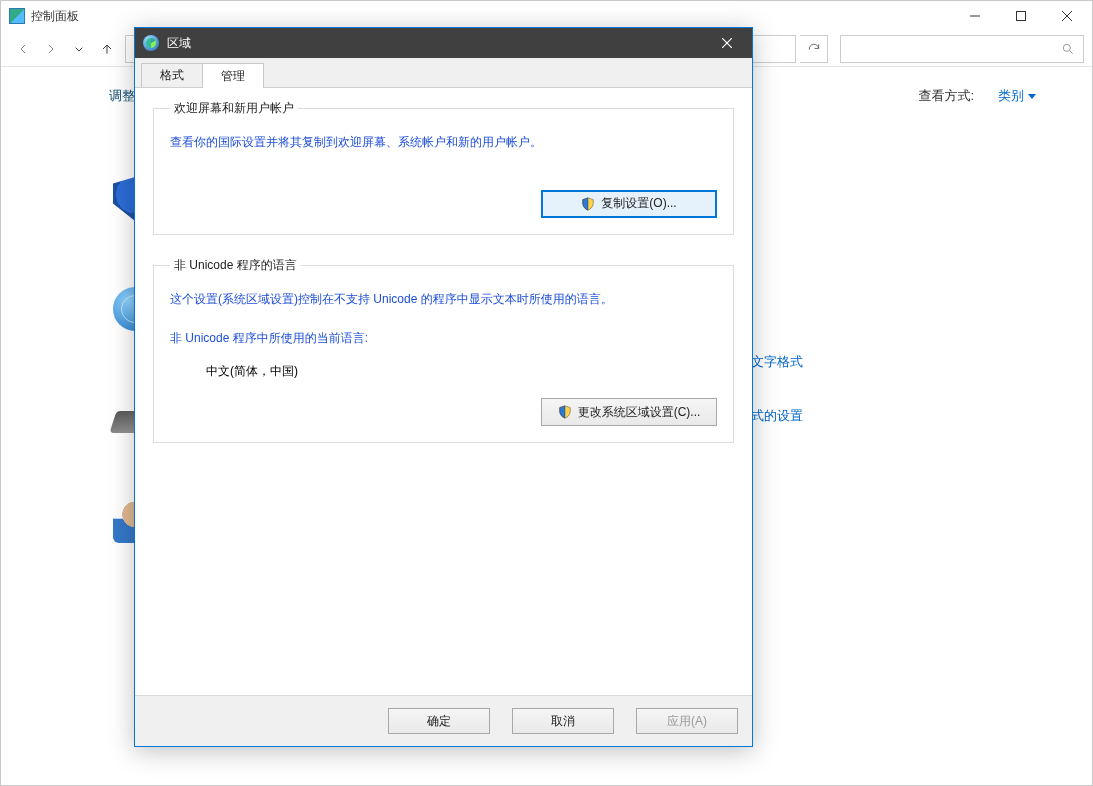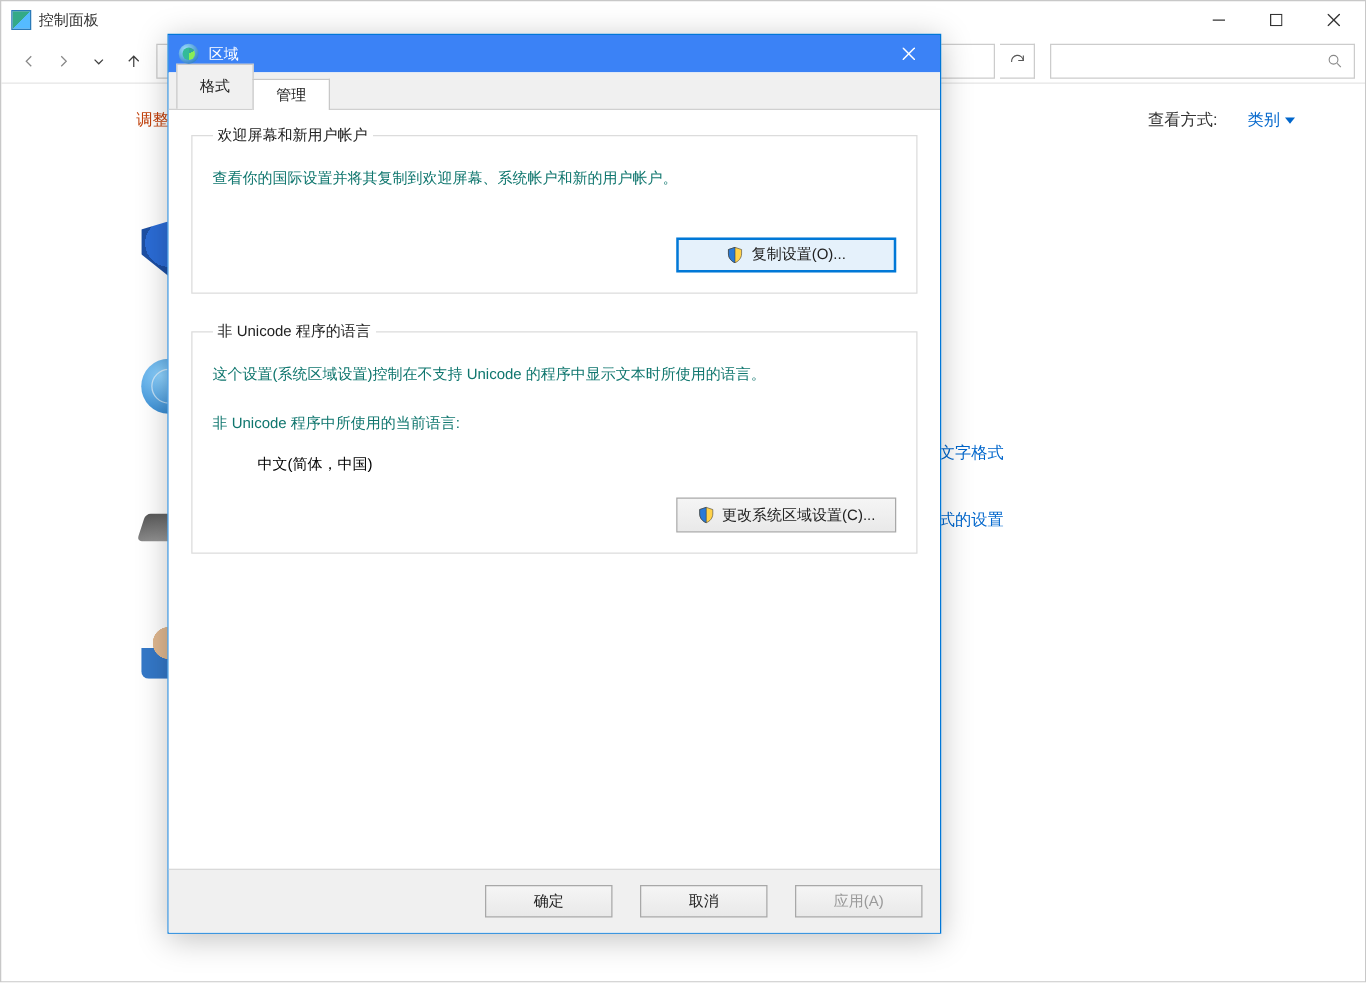--- a/index.html
+++ b/index.html
@@ -16,56 +16,56 @@
 
 .cp-toolbar { height: 36px; display: flex; align-items: center; padding: 0 8px; border-bottom: 1px solid #e5e5e5; }
 .navbtn { width: 28px; height: 28px; display: flex; align-items: center; justify-content: center; color: #888; }
 .navbtn svg { width: 16px; height: 16px; fill: none; stroke: currentColor; stroke-width: 1.5; }
 .navbtn.enabled { color: #404040; }
 .addrbox { flex: 1; height: 28px; border: 1px solid #ccc; margin: 0 4px; }
 .refreshbtn { width: 28px; height: 28px; border: 1px solid #ccc; border-left: none; display: flex; align-items: center; justify-content: center; }
 .searchbox { width: 244px; height: 28px; border: 1px solid #ccc; margin-left: 12px; display: flex; align-items: center; justify-content: flex-end; padding: 0 8px; color: #888; }
 
 .cp-content { padding: 20px 20px; display: flex; }
-.cp-adjust { color: #c2410c; font-size: 13px; margin-left: 88px; }
+.cp-adjust { color: #0c4a6e; font-size: 13px; margin-left: 88px; }
 .cp-right { margin-left: auto; display: flex; align-items: center; margin-right: 36px; gap: 24px; }
 .cp-viewlabel { color: #333; font-size: 13px; }
 .cp-viewval { color: #0066cc; font-size: 13px; display: inline-flex; align-items: center; gap: 4px; }
 .cp-viewval .tri { width: 0; height: 0; border-left: 4px solid transparent; border-right: 4px solid transparent; border-top: 5px solid #0066cc; }
 
 .cp-sideicons { position: absolute; left: 112px; top: 176px; display: flex; flex-direction: column; gap: 66px; }
 .cp-ico { width: 44px; height: 44px; border-radius: 4px; }
 .cp-ico.shield { background: radial-gradient(circle at 50% 40%, #2b6cd6 0 55%, #1d4fa3 55% 100%); clip-path: polygon(50% 0,100% 15%,100% 60%,50% 100%,0 60%,0 15%); }
 .cp-ico.globe { background: radial-gradient(circle at 35% 30%, #8fd3ff, #1b74c4); border-radius: 50%; position: relative; }
 .cp-ico.globe::after { content:""; position:absolute; inset:8px; border:1px solid rgba(255,255,255,.6); border-radius:50%; }
 .cp-ico.hw { background: linear-gradient(160deg,#555,#aaa); transform: skewX(-18deg); height: 22px; margin-top: 14px; }
 .cp-ico.user { background: radial-gradient(circle at 50% 35%, #e0b890 0 35%, transparent 36%), linear-gradient(0deg,#3478c8 0 55%, transparent 56%); border-radius: 6px; }
 
 .cp-links { position: absolute; left: 750px; top: 352px; display: flex; flex-direction: column; gap: 36px; }
 .cp-link { color: #0066cc; font-size: 13px; }
 
 
 .dlg { position: absolute; left: 134px; top: 27px; width: 619px; height: 720px; border: 1px solid #0177d7; background: #fff; box-shadow: 0 4px 24px rgba(0,0,0,.25); display: flex; flex-direction: column; }
-.dlg-titlebar { height: 30px; background: #3b82f6; display: flex; align-items: center; padding: 0 2px 0 8px; color: #fff; }
+.dlg-titlebar { height: 30px; background: #404040; display: flex; align-items: center; padding: 0 2px 0 8px; color: #fff; }
 .dlg-titleicon { width: 16px; height: 16px; border-radius: 50%; background: radial-gradient(circle at 35% 30%, #9fe0ff, #1768b8); margin-right: 8px; position: relative; }
 .dlg-titleicon::after { content:""; position:absolute; left:3px; top:3px; width:10px; height:10px; border-radius:50%; background: conic-gradient(#3a9 0 60deg,#8e5 60deg 180deg,#3b9 180deg 360deg); }
 .dlg-title { font-size: 12px; }
 .dlg-close { margin-left: auto; width: 46px; height: 30px; display:flex; align-items:center; justify-content:center; }
 .dlg-close svg { width: 10px; height: 10px; stroke: #fff; stroke-width: 1.2; }
 
 .dlg-body { flex: 1; background: #fff; display: flex; flex-direction: column; }
 .tabbar { height: 30px; background: #f0f0f0; display: flex; align-items: flex-end; padding: 0 6px; border-bottom: 1px solid #d0d0d0; }
-.tab { height: 36px; padding: 0 18px; font-size: 12px; border: 1px solid #c8c8c8; border-bottom: none; background: #f0f0f0; display: flex; align-items: center; margin-right: -1px; color: #222; }
+.tab { height: 24px; padding: 0 18px; font-size: 12px; border: 1px solid #c8c8c8; border-bottom: none; background: #f0f0f0; display: flex; align-items: center; margin-right: -1px; color: #222; }
 .tab.active { background: #fff; position: relative; top: 1px; height: 25px; }
 
 .tabpage { flex: 1; padding: 12px 18px 0 18px; background: #fff; }
 
 fieldset.grp { border: 1px solid #dcdcdc; padding: 14px 16px 16px 16px; margin-bottom: 22px; }
 fieldset.grp legend { font-size: 12px; color: #222; padding: 0 4px; }
-.grp-text { font-size: 12px; line-height: 1.9; color: #0f766e; }
+.grp-text { font-size: 12px; line-height: 1.9; color: #1d4ed8; }
 .grp-sub { margin-top: 16px; }
 .grp-val { margin: 14px 0 0 36px; font-size: 12px; }
 .grp-btnrow { display: flex; justify-content: flex-end; margin-top: 36px; align-items: flex-end; }
 .grp-btnrow.short { margin-top: 18px; }
 
 .winbtn { min-width: 176px; height: 28px; border: 1px solid #a8a8a8; background: linear-gradient(#f5f5f5,#e9e9e9); font-size: 12px; display: inline-flex; align-items: center; justify-content: center; gap: 6px; padding: 0 14px; color: #222; cursor: default; }
 .winbtn.highlight { border: 2px solid #0078d7; background: #e5f1fb; }
 .shield-ico { width: 14px; height: 14px; }
 .shield-ico path { stroke: #333; stroke-width: .5; }
 

